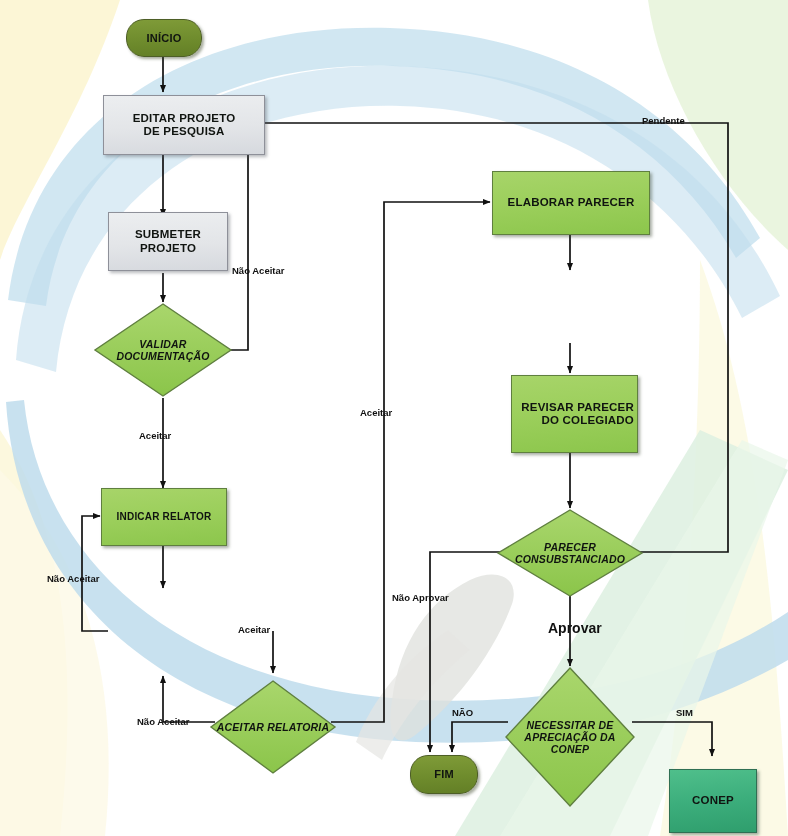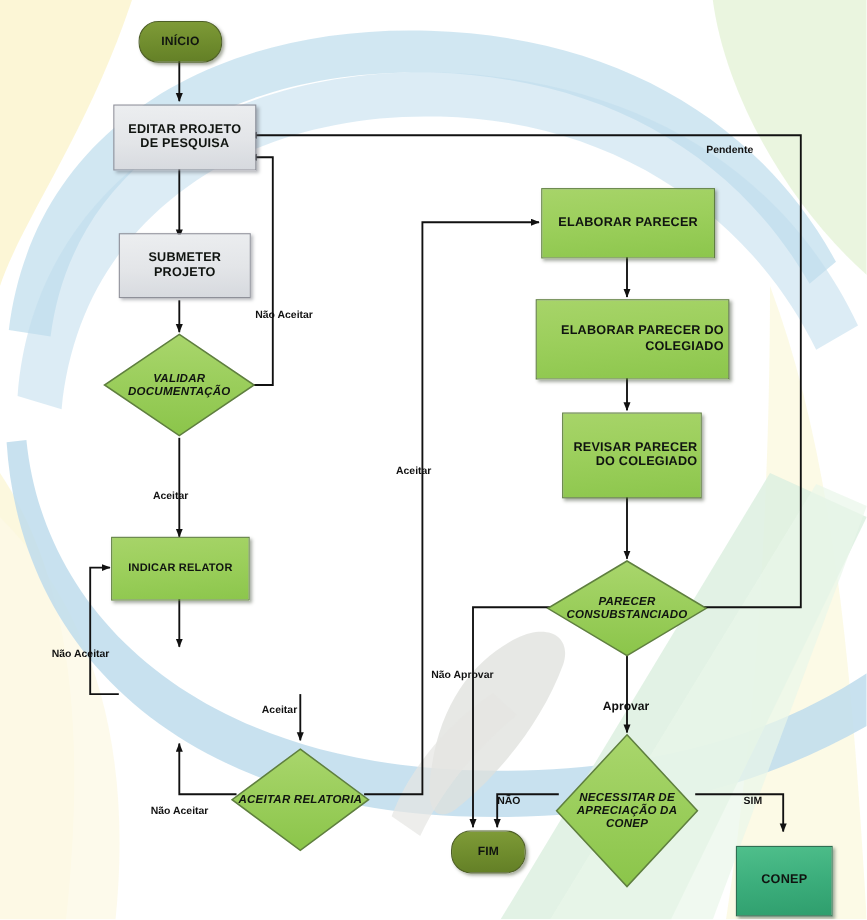--- a/index.html
+++ b/index.html
@@ -20,21 +20,21 @@
         box-shadow:2px 2px 3px rgba(40,70,60,.45);}
   .term{border:1px solid #4d5e26;border-radius:18px;
         background:linear-gradient(178deg,#7f9b38 0%,#6f8c2d 55%,#637f26 100%);
         box-shadow:2px 2px 3px rgba(60,70,40,.45);}
   .dia{position:absolute;font-style:italic;}
   .dia .shape{position:absolute;left:0;top:0;width:100%;height:100%;}
   .dia .cap{position:absolute;left:0;top:0;width:100%;height:100%;
         display:flex;align-items:center;justify-content:center;text-align:center;
         color:#101410;font-weight:bold;line-height:1.15;letter-spacing:.2px;}
   .elabel{position:absolute;color:#111;font-weight:bold;white-space:nowrap;
-        background:transparent;margin-top:16px;}
+        background:transparent;}
 </style>
 </head>
 <body>
 
 <div id="stage">
 
   <svg id="bg" viewBox="0 0 788 836">
     <defs>
       <linearGradient id="gyel" x1="0" y1="0" x2="1" y2="1">
         <stop offset="0%" stop-color="#fdf6d2"></stop>
@@ -111,21 +111,21 @@
       <path d="M508,722 L452,722 L452,752"></path>
 
       <path d="M632,722 L712,722 L712,756"></path>
     </g>
   </svg>
 
   <div class="node term" style="left:126px;top:19px;width:74px;height:36px;font-size:11px;">
     <span>INÍCIO</span>
   </div>
 
-  <div class="node procgray" style="left:103px;top:95px;width:120px;height:58px;font-size:11.5px;padding:0 4px;">
+  <div class="node procgray" style="left:103px;top:95px;width:120px;height:58px;font-size:11.5px;padding:0 20px;">
     <span>EDITAR PROJETO DE PESQUISA</span>
   </div>
 
   <div class="node procgray" style="left:108px;top:212px;width:110px;height:57px;font-size:11.5px;padding:0 4px;">
     <span>SUBMETER PROJETO</span>
   </div>
 
   <div class="dia" style="left:93px;top:302px;width:140px;height:96px;">
     <svg class="shape" viewBox="0 0 140 96" preserveAspectRatio="none">
       <defs>
@@ -158,23 +158,20 @@
     </svg>
     <div class="cap" style="font-size:10.5px;">
       <span>ACEITAR RELATORIA</span>
     </div>
   </div>
 
   <div class="node proc" style="left:492px;top:171px;width:156px;height:62px;font-size:11.5px;">
     <span>ELABORAR PARECER</span>
   </div>
 
-  <div class="node proc" style="left:487px;top:272px;width:166px;height:71px;font-size:11.5px;padding:0 4px;">
-    <span>ELABORAR PARECER DO COLEGIADO</span>
-  </div>
 
   <div class="node proc" style="left:511px;top:375px;width:119px;height:68px;font-size:11.5px;padding:4px 3px;">
     <span>REVISAR PARECER DO COLEGIADO</span>
   </div>
 
   <div class="dia" style="left:496px;top:508px;width:148px;height:90px;">
     <svg class="shape" viewBox="0 0 148 90" preserveAspectRatio="none">
       <defs>
           <linearGradient id="dg4" x1="0" y1="0" x2="0" y2="1">
         <stop offset="0%" stop-color="#a9d66c"></stop>
@@ -218,21 +215,21 @@
   <span class="elabel" style="left:47px;top:573px;font-size:9.5px;">Não Aceitar</span>
 
   <span class="elabel" style="left:238px;top:624px;font-size:9.5px;">Aceitar</span>
 
   <span class="elabel" style="left:137px;top:716px;font-size:9.5px;">Não Aceitar</span>
 
   <span class="elabel" style="left:360px;top:407px;font-size:9.5px;">Aceitar</span>
 
   <span class="elabel" style="left:642px;top:115px;font-size:9.5px;">Pendente</span>
 
-  <span class="elabel" style="left:548px;top:620px;font-size:11px;">Aprovar</span>
+  <span class="elabel" style="left:548px;top:620px;font-size:14px;">Aprovar</span>
 
   <span class="elabel" style="left:392px;top:592px;font-size:9.5px;">Não Aprovar</span>
 
   <span class="elabel" style="left:452px;top:707px;font-size:9.5px;">NÃO</span>
 
   <span class="elabel" style="left:676px;top:707px;font-size:9.5px;">SIM</span>
 
 </div>
 
 </body></html>

